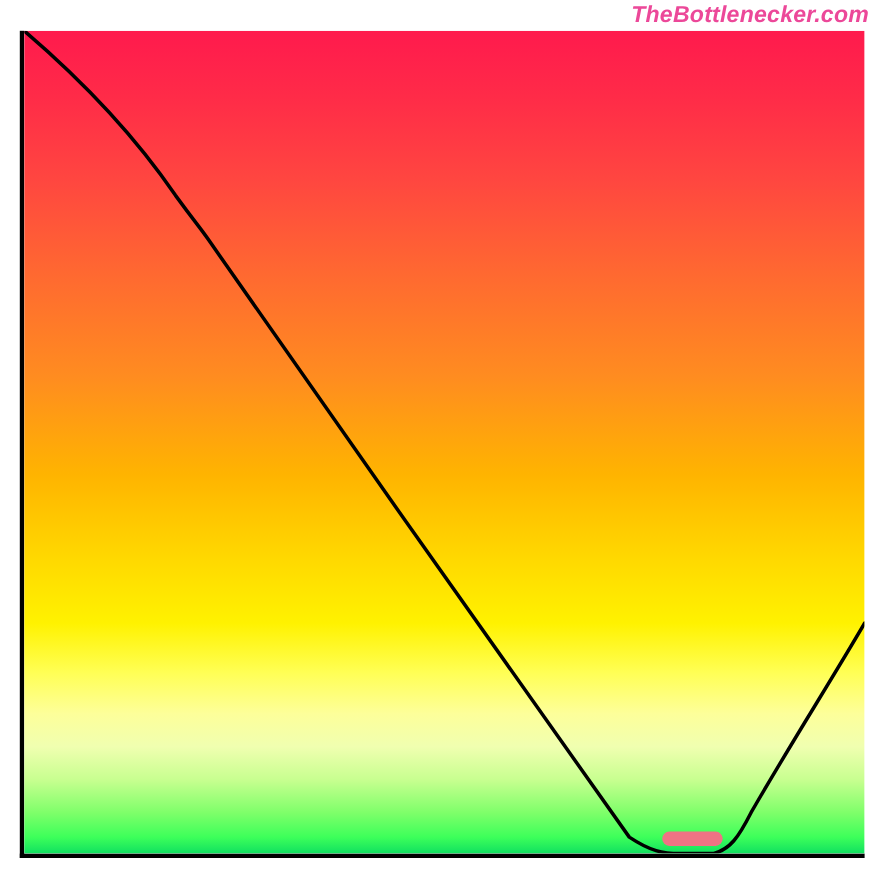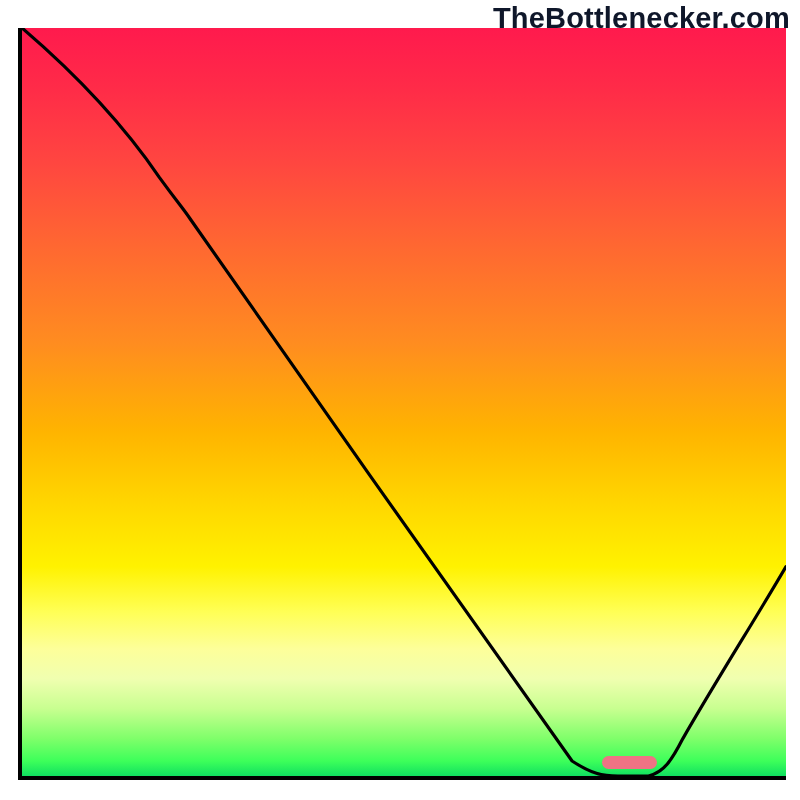--- a/index.html
+++ b/index.html
@@ -13,24 +13,25 @@
   }
   .frame {
     position: relative;
     width: 800px;
     height: 800px;
   }
   .watermark {
     position: absolute;
     top: 2px;
     right: 10px;
-    font-size: 29px;
+    font-size: 21px;
     font-weight: 600;
-    color: #0f172a;
+    color: #ec4899;
     letter-spacing: 0.2px;
+    font-style: italic;
   }
   .plot-area {
     position: absolute;
     left: 18px;
     top: 28px;
     width: 768px;
     height: 752px;
     box-sizing: border-box;
     border-left: 4px solid #000;
     border-bottom: 4px solid #000;

